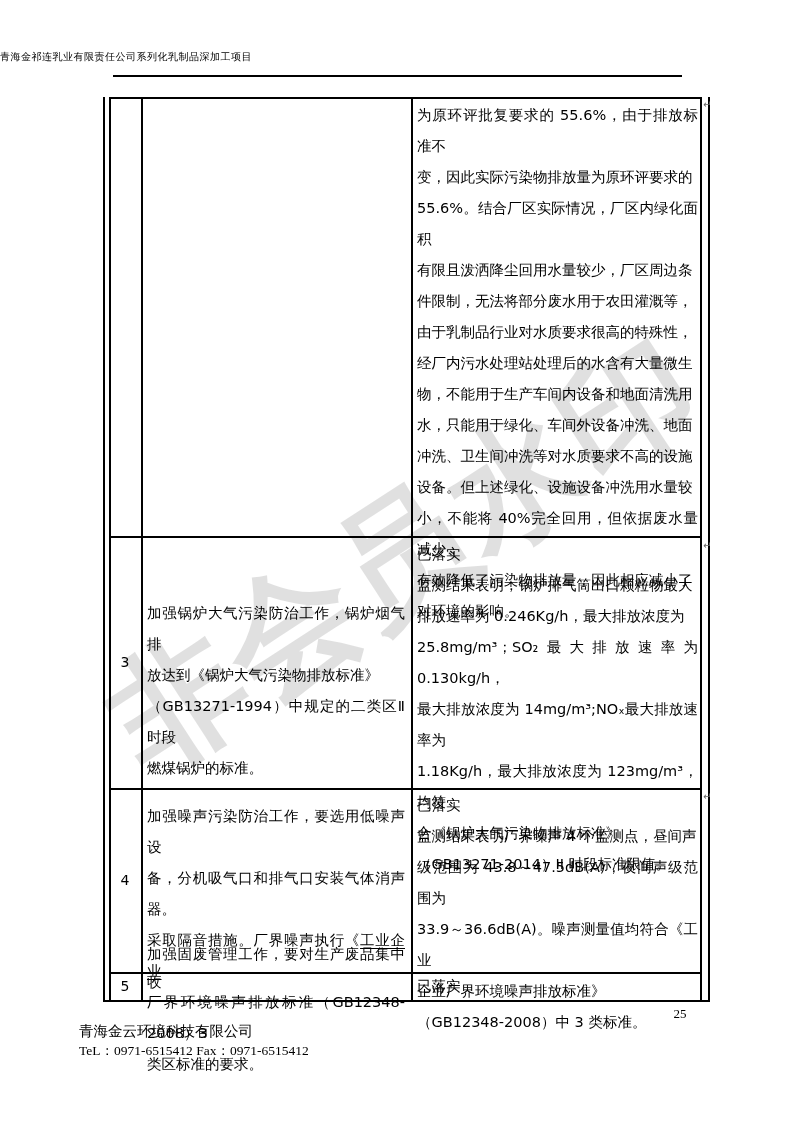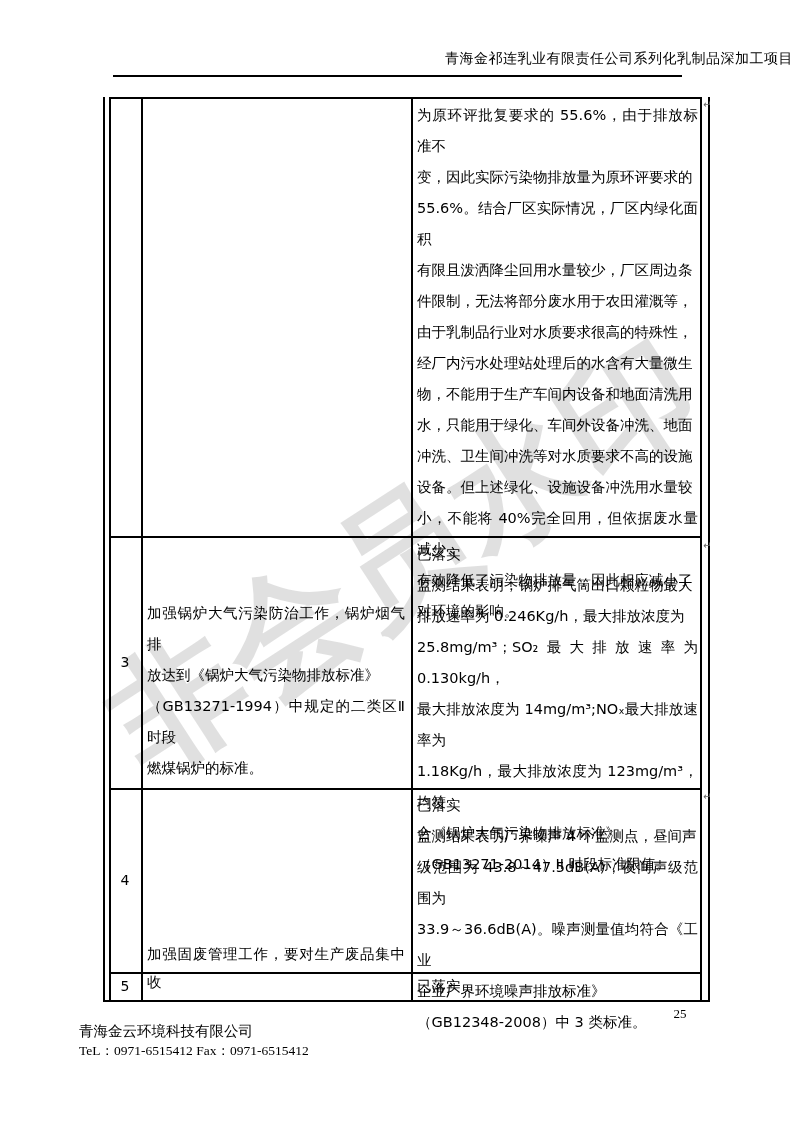--- a/index.html
+++ b/index.html
@@ -6,21 +6,21 @@
   #page {
     position:relative; width:793px; height:1122px; margin:0 auto;
     background:#ffffff; overflow:hidden;
     font-family:"DejaVu Sans", sans-serif; color:#000;
   }
   .hline, .vline { position:absolute; background:#000; }
   .hline { height:2px; }
   .vline { width:2px; }
   #header-title {
     position:absolute; top:50px; left:0; width:100%;
-    text-align:right; font-size:14px; letter-spacing:0.5px;
+    text-align:left; font-size:10px; letter-spacing:0.5px;
   }
   .cell {
     position:absolute; font-size:14.5px; line-height:31px;
     white-space:pre-line; text-align:justify;
   }
   .num-cell {
     position:absolute; left:109px; width:32px; text-align:center;
     font-size:14px;
   }
   .u { text-decoration:underline; text-underline-offset:3px; }
@@ -87,20 +87,25 @@
   <div class="cell" style="left:417px; top:539px; width:281px; height:249px;">已落实
 监测结果表明，锅炉排气筒出口颗粒物最大
 排放速率为 0.246Kg/h，最大排放浓度为
 25.8mg/m³；SO₂最大排放速率为 0.130kg/h，
 最大排放浓度为 14mg/m³;NOₓ最大排放速率为
 1.18Kg/h，最大排放浓度为 123mg/m³，均符
 合《锅炉大气污染物排放标准》
 （GB13271-2014）II 时段标准限值。</div>
 
   <div class="num-cell" style="top:788px; height:184px; line-height:184px;">4</div>
+  <div class="cell" style="left:147px; top:788px; width:258px; height:184px; padding-top:13px; box-sizing:border-box;"><span>加强噪声污染防治工作，要选用低噪声设
+备，分机吸气口和排气口安装气体消声器。
+采取隔音措施。厂界噪声执行《</span><span class="u">工业企业</span><span>
+厂界环境噪声排放标准（GB12348-2008）3
+类区标准的要求。</span></div>
   <div class="cell" style="left:417px; top:790px; width:281px; height:182px;">已落实
 监测结果表明厂界噪声 4 个监测点，昼间声
 级范围为 43.8～47.5dB(A)，夜间声级范围为
 33.9～36.6dB(A)。噪声测量值均符合《工业
 企业厂界环境噪声排放标准》
 （GB12348-2008）中 3 类标准。</div>
 
   <div class="num-cell" style="top:972px; height:28px; line-height:28px;">5</div>
   <div class="cell" style="left:147px; top:940px; width:258px; height:28px; line-height:28px;">加强固废管理工作，要对生产废品集中收</div>
   <div class="cell" style="left:417px; top:972px; width:281px; height:28px; line-height:28px;">已落实</div>

